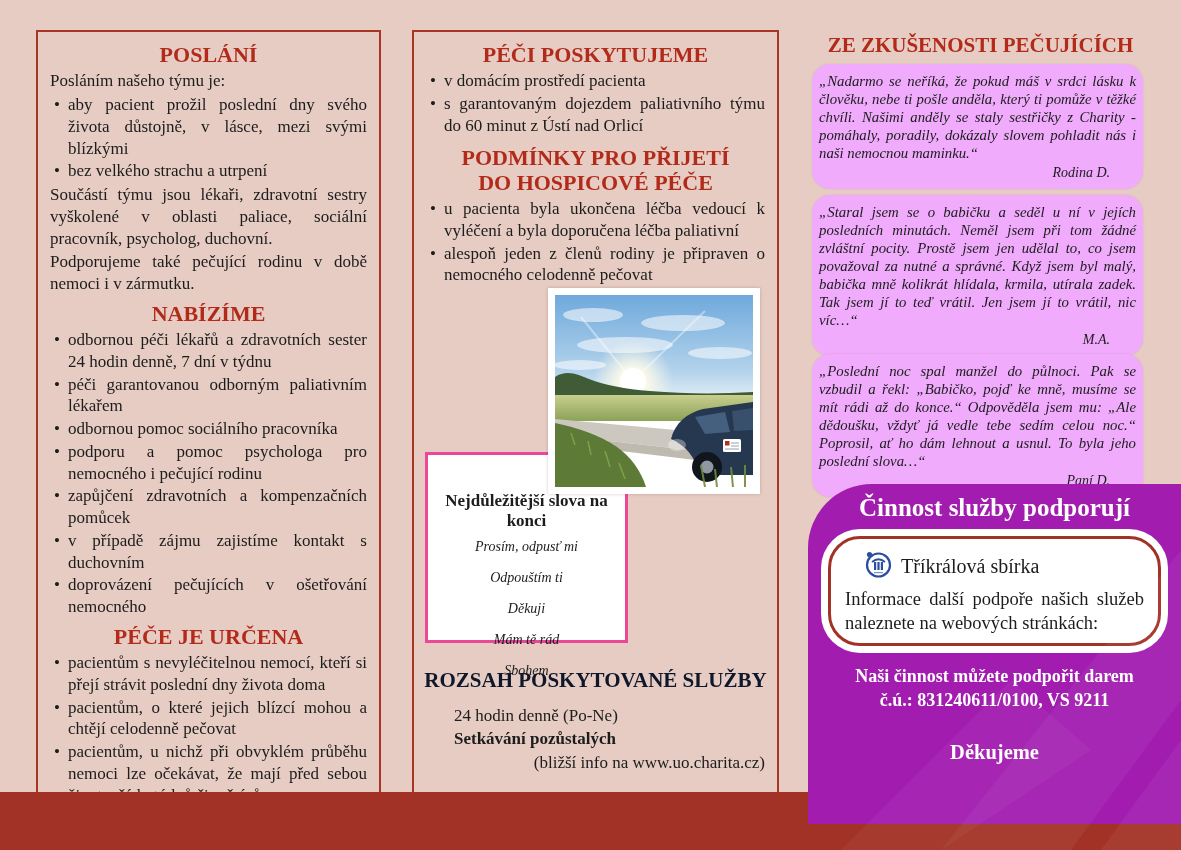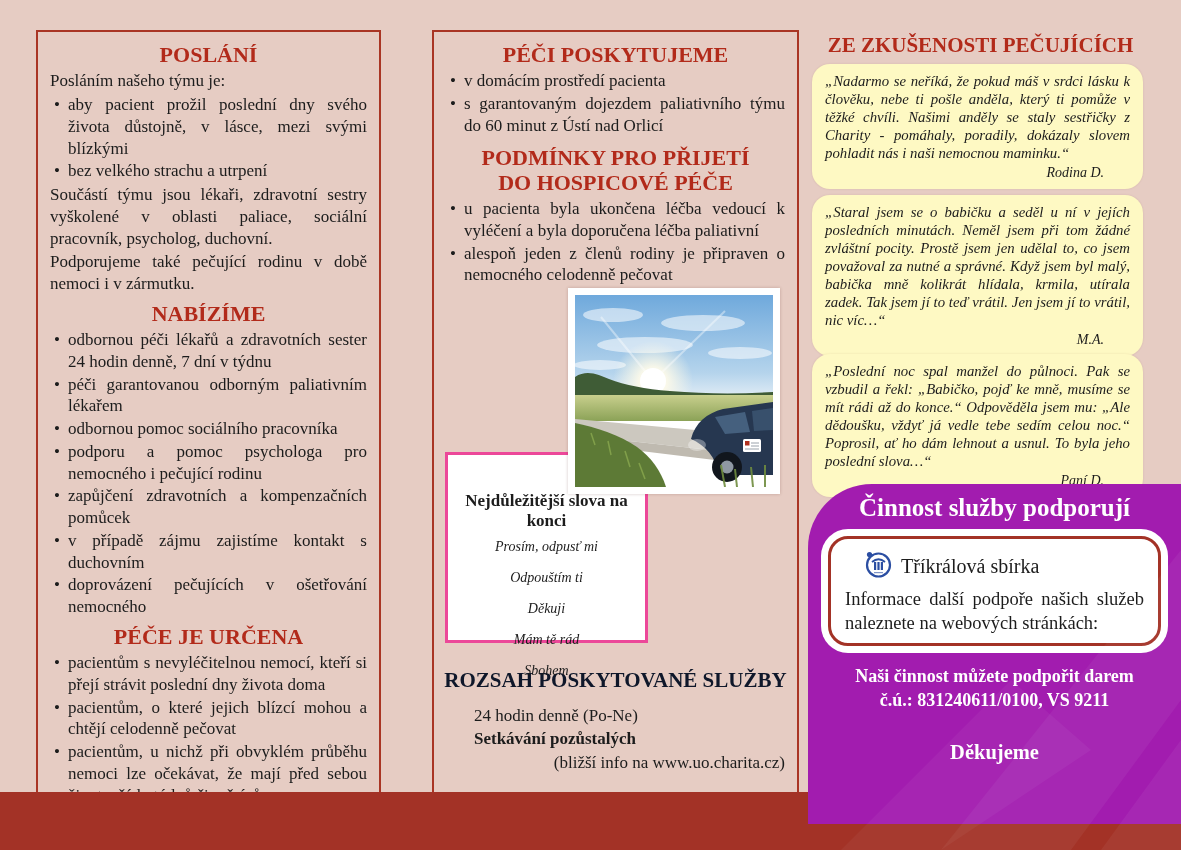--- a/index.html
+++ b/index.html
@@ -10,51 +10,51 @@
   }
   
   .panel{position:absolute;border:2px solid #a93524;padding:4px 12px;box-sizing:content-box;}
   .sec-h{color:#b22a1a;font-weight:bold;text-align:center;font-size:22px;line-height:1.15;margin:6px 0 3px;}
   .body-p{font-size:17px;line-height:1.28;text-align:justify;margin:2px 0;}
   .bullets{margin:1px 0;padding:0;list-style:none;}
   .bullets li{position:relative;padding-left:18px;font-size:17px;line-height:1.28;text-align:justify;margin:1px 0;}
   .bullets li::before{content:"\2022";position:absolute;left:4px;}
   
   .panel-left{left:36px;top:30px;width:317px;height:752px;}
-  .panel-mid{left:432px;top:30px;width:339px;height:752px;}
+  .panel-mid{left:412px;top:30px;width:339px;height:752px;}
   
   .photo{position:absolute;left:134px;top:256px;width:198px;height:192px;background:#fff;
          padding:7px;z-index:3;box-shadow:0 0 3px rgba(90,40,30,.25);}
   .photo svg{display:block;}
   
   .lastwords{position:absolute;left:11px;top:420px;width:197px;height:185px;background:#fff;
              border:3px solid #ec4899;z-index:2;padding:0 0;}
   .lastwords .lw-title{font-size:17px;font-weight:bold;text-align:center;margin-top:36px;}
   .lastwords .lw-line{font-size:14px;font-style:italic;text-align:center;line-height:31px;}
   
   .rozsah{position:absolute;left:0;right:0;top:636px;padding:0 10px;}
   .rozsah .r-title{color:#0f172a;font-weight:bold;text-align:center;font-size:21px;margin-bottom:12px;}
   .rozsah .r-l1{font-size:17px;margin-left:30px;line-height:1.35;}
   .rozsah .r-l2{font-size:17px;font-weight:bold;margin-left:30px;line-height:1.35;}
   .rozsah .r-l3{font-size:17px;text-align:right;margin-right:2px;line-height:1.45;}
   
   .right-col{position:absolute;left:800px;top:0;width:361px;height:850px;}
   .right-col .exp-title{position:absolute;left:0;right:0;top:33px;color:#b22a1a;font-weight:bold;
                         text-align:center;font-size:21px;}
-  .tbox{position:absolute;left:12px;right:18px;background:#fef9c3;border-radius:18px;
-        padding:8px 13px;box-shadow:0 0 2px rgba(120,60,50,.15);}
+  .tbox{position:absolute;left:12px;right:18px;background:#f0abfc;border-radius:18px;
+        padding:8px 7px;box-shadow:0 0 2px rgba(120,60,50,.15);}
   .tbox .t-text{font-size:14.8px;font-style:italic;line-height:1.22;text-align:justify;}
   .tbox .t-author{font-size:14px;font-style:italic;text-align:right;padding-right:26px;margin-top:3px;}
   .tbox1{top:64px;} .tbox2{top:195px;} .tbox3{top:354px;}
   
   .support{position:absolute;left:808px;top:484px;width:373px;height:340px;background:#a21caf;
            border-top-left-radius:64px;z-index:2;color:#fff;}
   .support .s-title{font-size:25px;font-weight:bold;text-align:center;margin-top:10px;}
   .s-box{width:299px;margin:14px auto 0;background:#fff;color:#1c1c1c;border:3px solid #a33226;
-         border-radius:20px;box-shadow:0 0 0 7px #fff;padding:8px 14px;}
+         border-radius:32px;box-shadow:0 0 0 7px #fff;padding:8px 14px;}
   .s-row{display:flex;align-items:center;gap:8px;padding-left:18px;margin:2px 0 4px;}
   .s-row .s-coll{font-size:20px;}
   .s-info{font-size:18.5px;line-height:1.3;text-align:justify;}
   .s-web{font-size:18.5px;text-align:center;line-height:1.3;}
   .donate{margin-top:18px;text-align:center;font-weight:bold;font-size:18px;line-height:1.35;}
   .thanks{margin-top:28px;text-align:center;font-weight:bold;font-size:20.5px;}
   
   .band{position:absolute;left:0;top:792px;width:1181px;height:58px;background:#a33226;z-index:1;}
   .deco{position:absolute;right:0;bottom:0;z-index:2;pointer-events:none;}
 </style>

